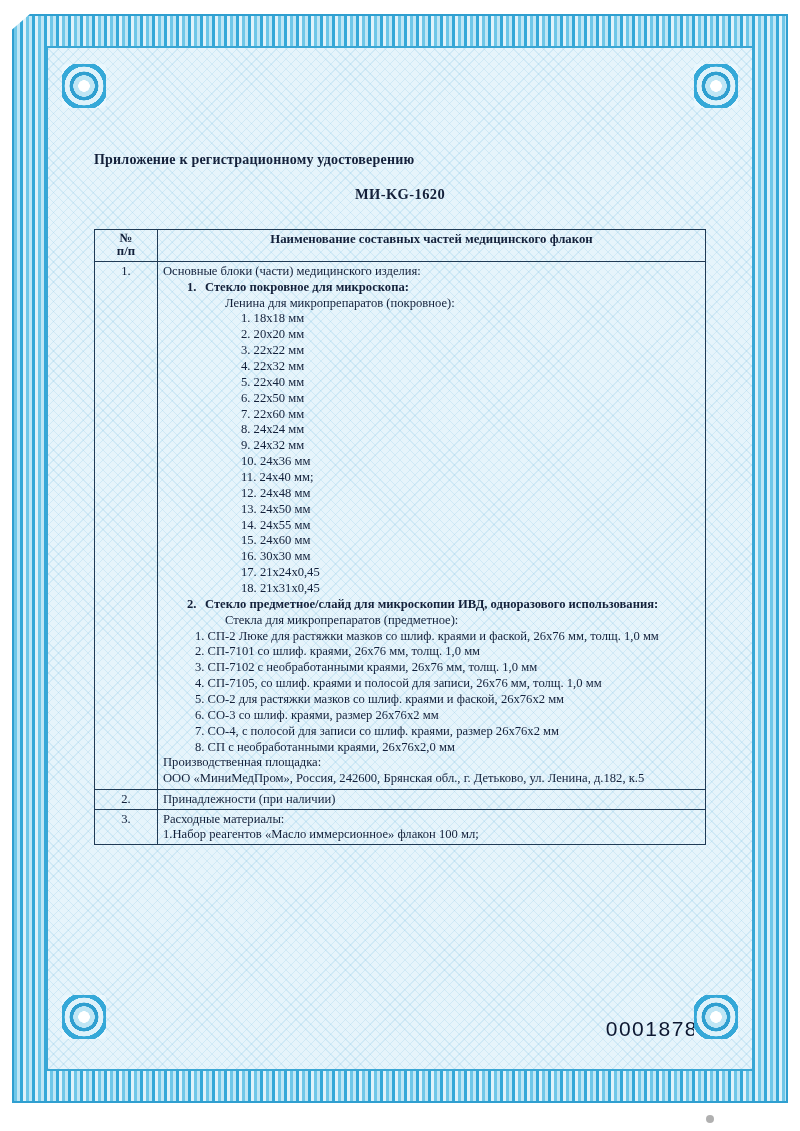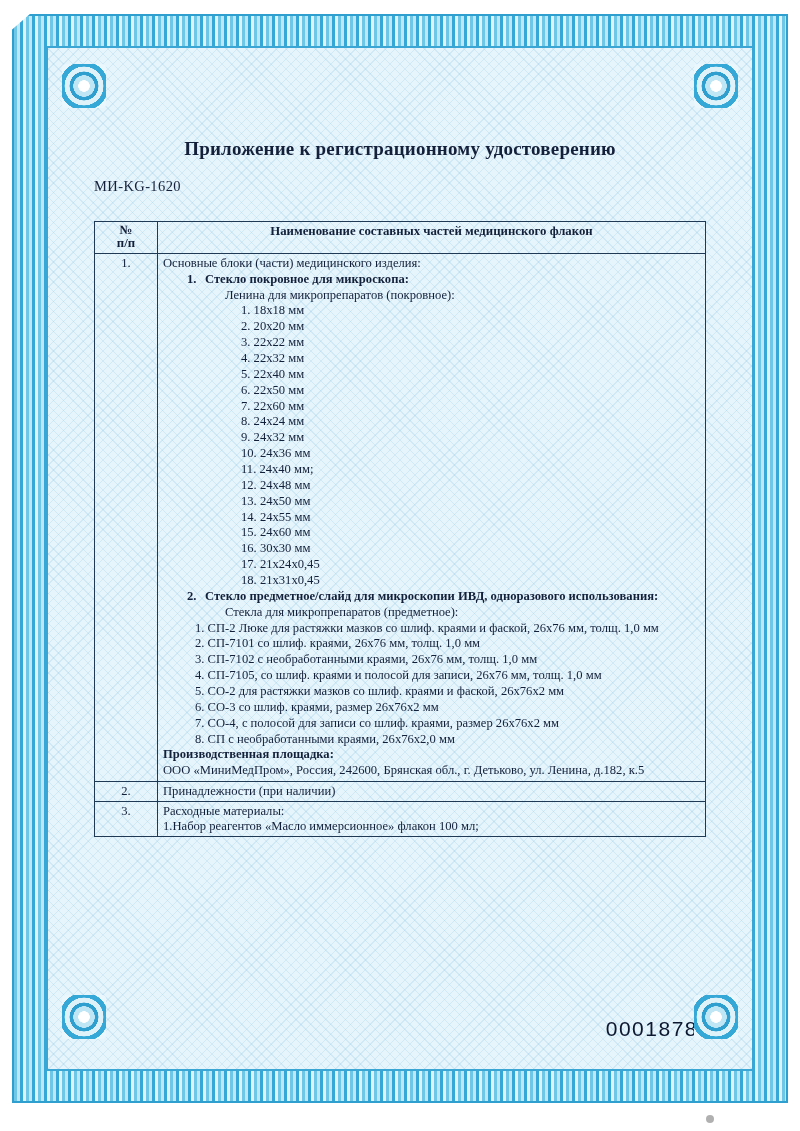--- a/index.html
+++ b/index.html
@@ -93,30 +93,29 @@
 
   .content {
     position: absolute;
     left: 46px;
     top: 50px;
     right: 46px;
     bottom: 20px;
   }
 
   .doc-title {
-    text-align: center;
-    font-weight: bold;
-    font-size: 19px;
+    font-weight: bold;
+    font-size: 14px;
     color: #14203a;
     letter-spacing: 0.2px;
-    margin-top: 40px;
+    margin-top: 54px;
   }
   .doc-subtitle {
-    text-align: left;
-    font-weight: normal;
+    text-align: center;
+    font-weight: bold;
     font-size: 14.5px;
     color: #14203a;
     margin-top: 18px;
     letter-spacing: 0.4px;
   }
 
   table.parts {
     margin-top: 26px;
     width: 100%;
     border-collapse: collapse;
@@ -151,21 +150,21 @@
   .sub-line {
     margin-left: 62px;
   }
   .item-line {
     margin-left: 78px;
   }
   .item-wide {
     margin-left: 32px;
   }
   .site-title {
-    font-weight: bold;
+    font-weight: normal;
   }
   .site-addr {
     font-weight: normal;
   }
   .cell-pad {
     line-height: 1.26;
   }
 
   .serial {
     position: absolute;

